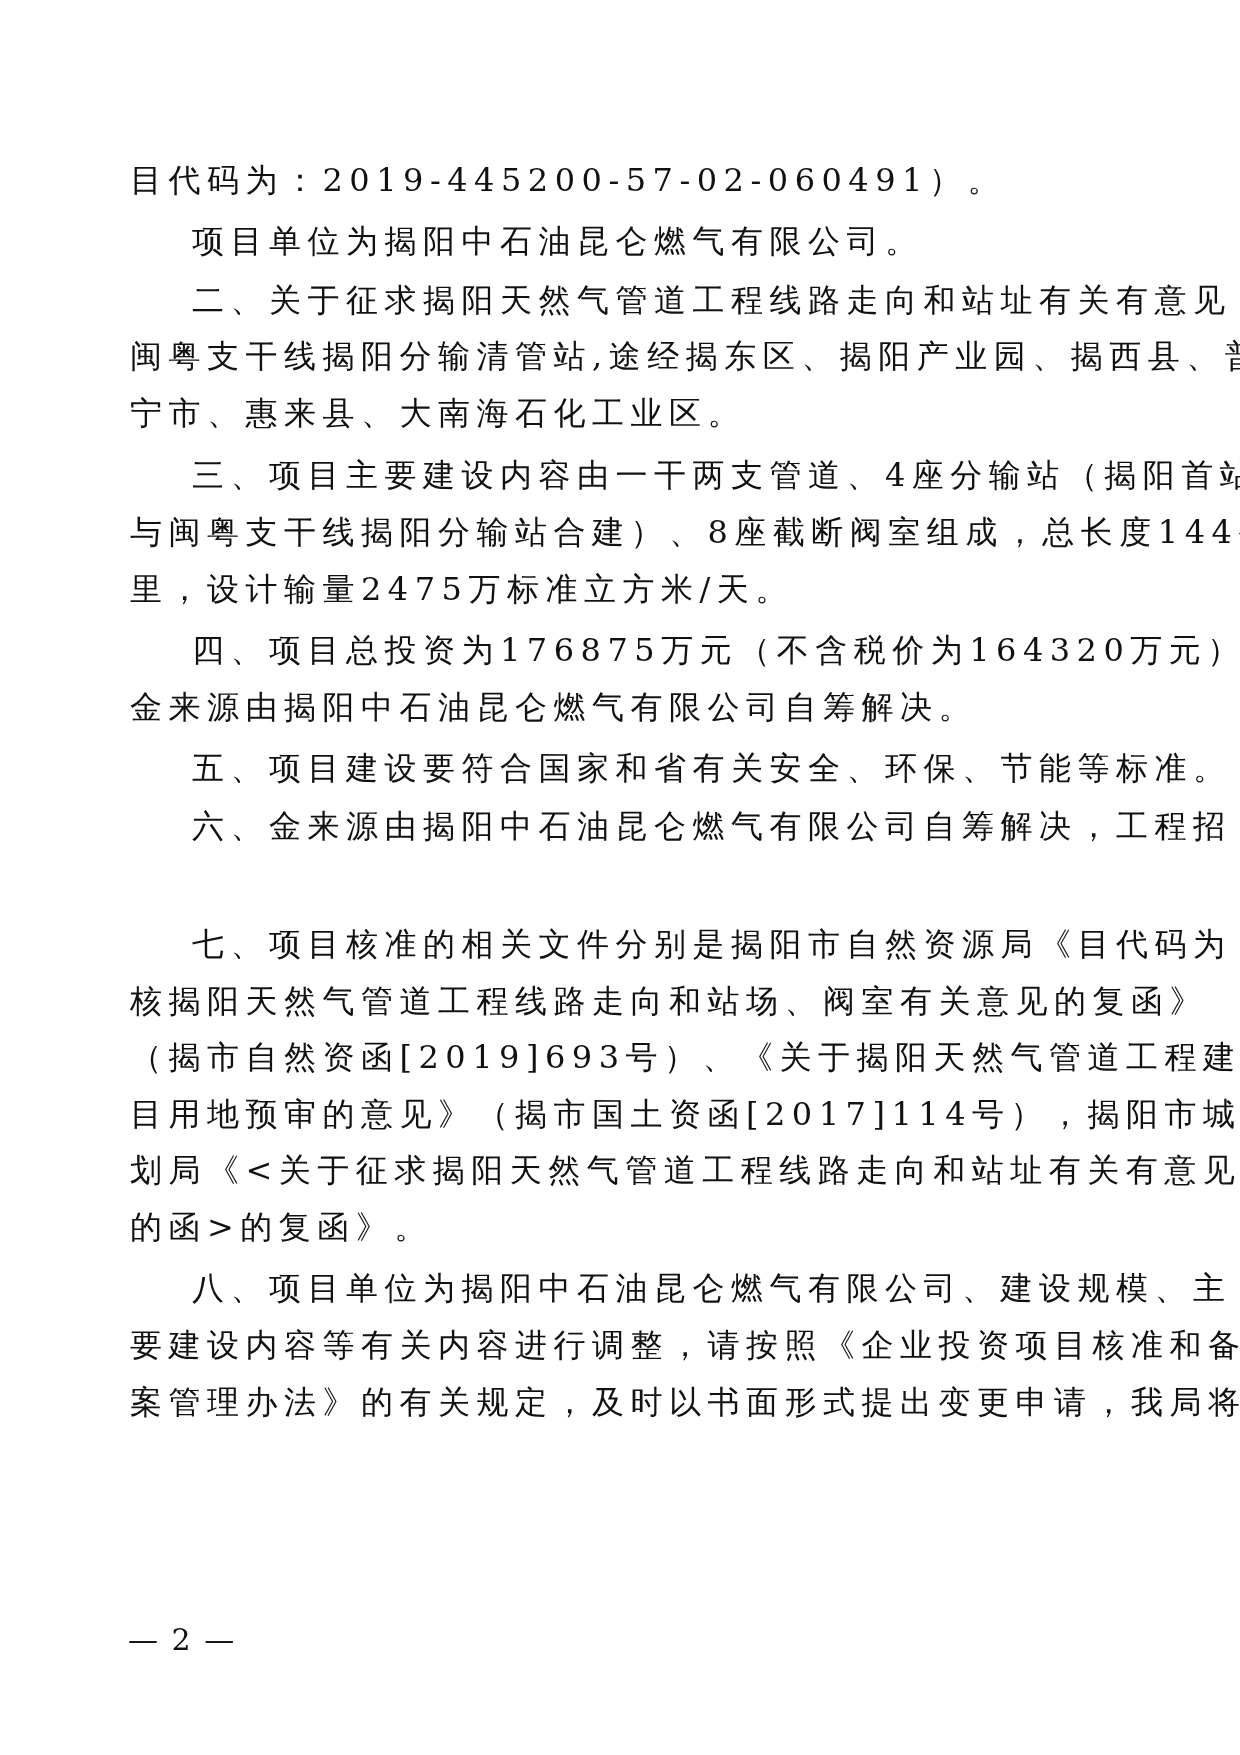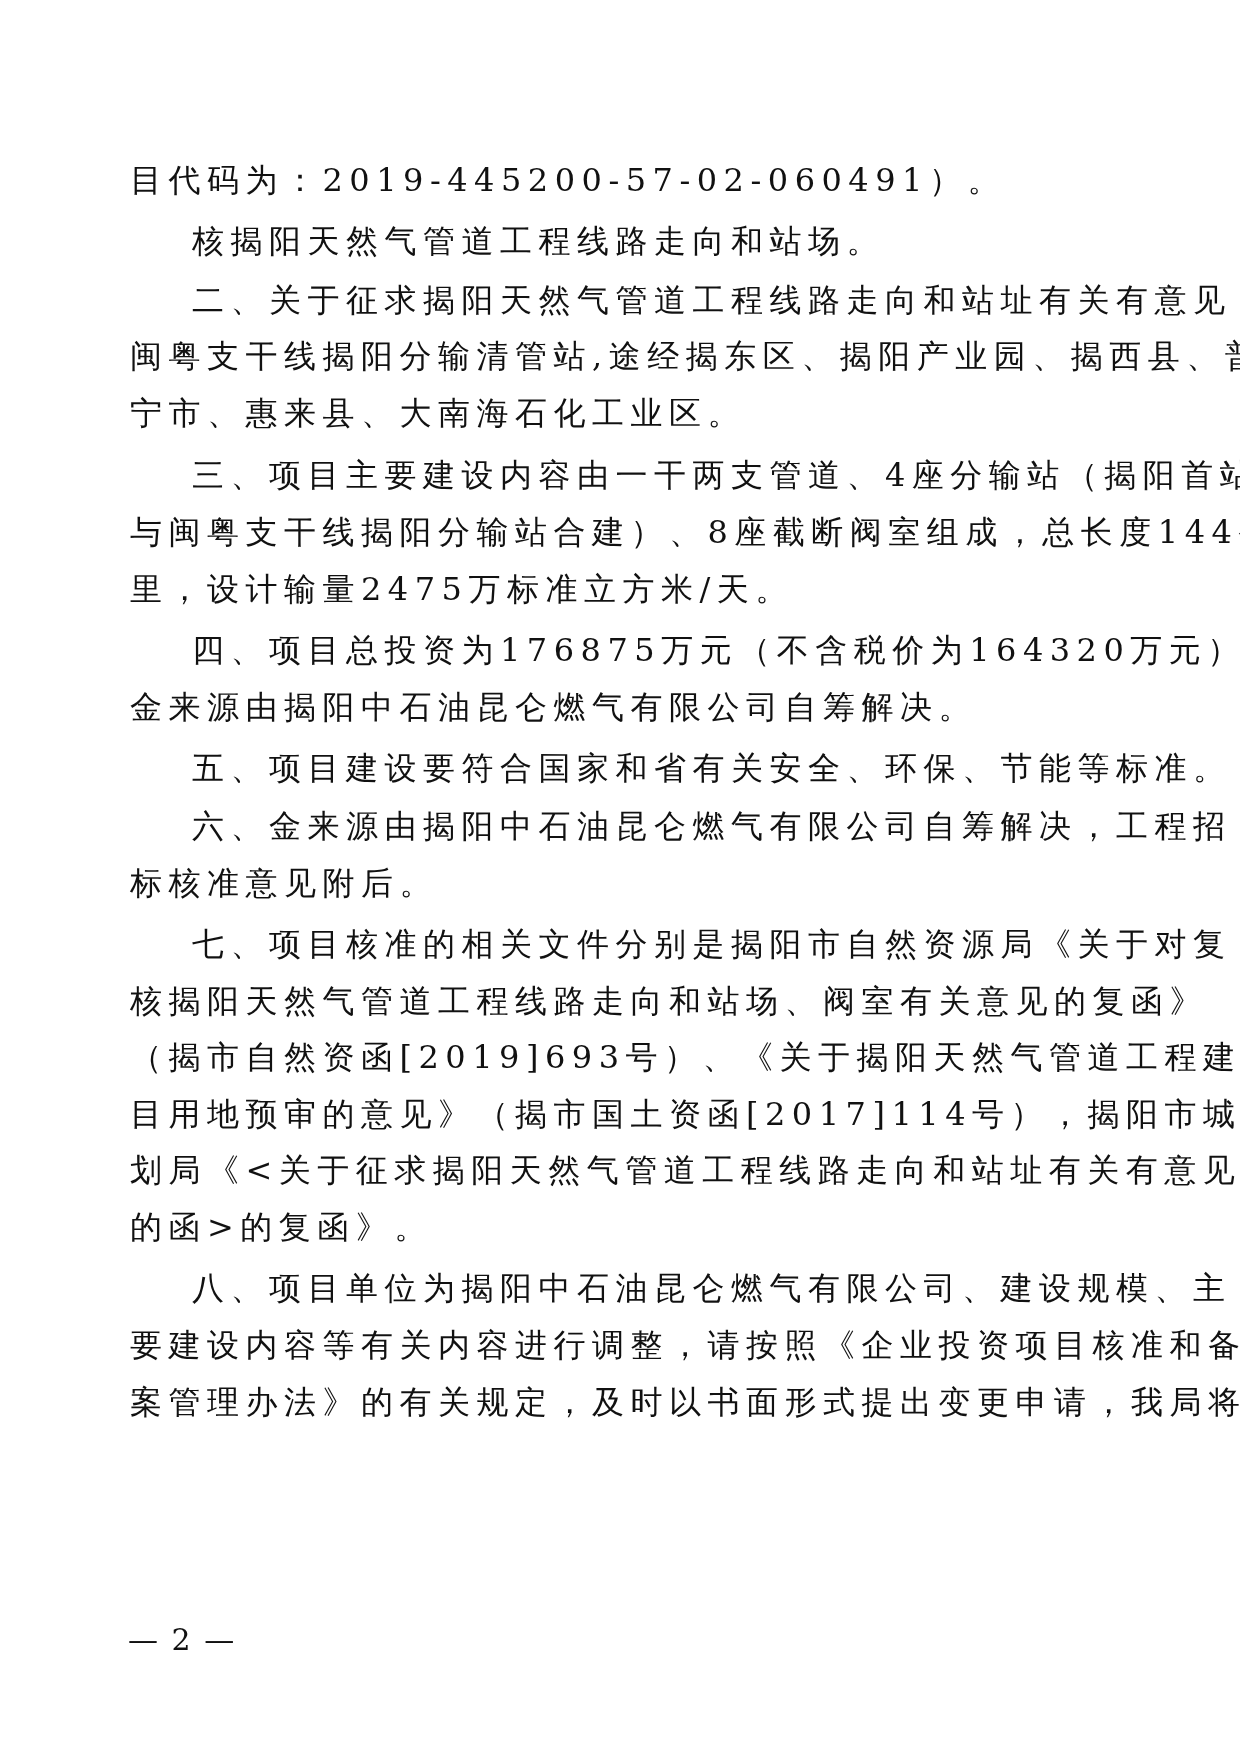--- a/index.html
+++ b/index.html
@@ -39,33 +39,32 @@
       line-height: 36px;
       white-space: nowrap;
       letter-spacing: 2px;
     }
   </style>
 </head>
 <body>
 
 <div class="page">
   <div class="line" style="top:160px">目代码为：2019-445200-57-02-060491）。</div>
-  <div class="line indent" style="top:221px">核揭阳天然气管道工程线路走向和站场。</div>
+  <div class="line indent" style="top:221px">项目单位为揭阳中石油昆仑燃气有限公司。</div>
   <div class="line indent" style="top:280px">二、关于征求揭阳天然气管道工程线路走向和站址有关有意见</div>
   <div class="line" style="top:336px">闽粤支干线揭阳分输清管站,途经揭东区、揭阳产业园、揭西县、普</div>
   <div class="line" style="top:393px">宁市、惠来县、大南海石化工业区。</div>
   <div class="line indent" style="top:455px">三、项目主要建设内容由一干两支管道、4座分输站（揭阳首站</div>
   <div class="line" style="top:512px">与闽粤支干线揭阳分输站合建）、8座截断阀室组成，总长度144公</div>
   <div class="line" style="top:569px">里，设计输量2475万标准立方米/天。</div>
   <div class="line indent" style="top:630px">四、项目总投资为176875万元（不含税价为164320万元），资</div>
   <div class="line" style="top:687px">金来源由揭阳中石油昆仑燃气有限公司自筹解决。</div>
   <div class="line indent" style="top:748px">五、项目建设要符合国家和省有关安全、环保、节能等标准。</div>
   <div class="line indent" style="top:806px">六、金来源由揭阳中石油昆仑燃气有限公司自筹解决，工程招</div>
-  <div class="line" style="top:863px">标核准意见附后。</div>
-  <div class="line indent" style="top:924px">七、项目核准的相关文件分别是揭阳市自然资源局《关于对复</div>
+  <div class="line indent" style="top:924px">七、项目核准的相关文件分别是揭阳市自然资源局《目代码为</div>
   <div class="line" style="top:981px">核揭阳天然气管道工程线路走向和站场、阀室有关意见的复函》</div>
   <div class="line" style="top:1037px">（揭市自然资函[2019]693号）、《关于揭阳天然气管道工程建设项</div>
   <div class="line" style="top:1094px">目用地预审的意见》（揭市国土资函[2017]114号），揭阳市城乡规</div>
   <div class="line" style="top:1150px">划局《&lt;关于征求揭阳天然气管道工程线路走向和站址有关有意见</div>
   <div class="line" style="top:1207px">的函&gt;的复函》。</div>
   <div class="line indent" style="top:1268px">八、项目单位为揭阳中石油昆仑燃气有限公司、建设规模、主</div>
   <div class="line" style="top:1325px">要建设内容等有关内容进行调整，请按照《企业投资项目核准和备</div>
   <div class="line" style="top:1382px">案管理办法》的有关规定，及时以书面形式提出变更申请，我局将</div>
 
   <div class="page-number">— 2 —</div>

